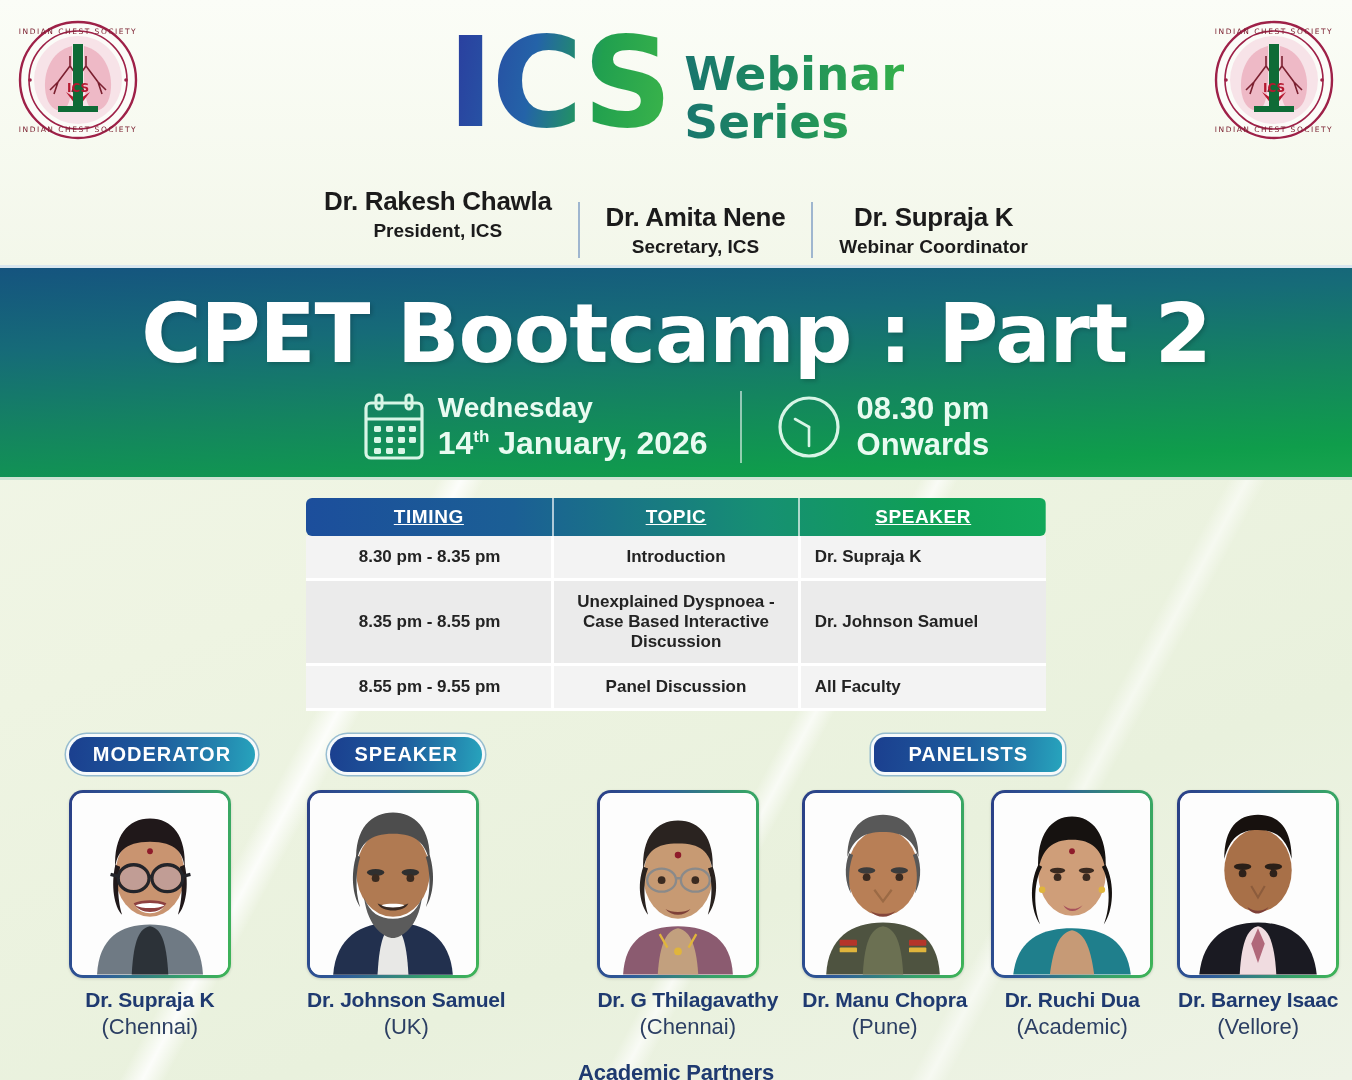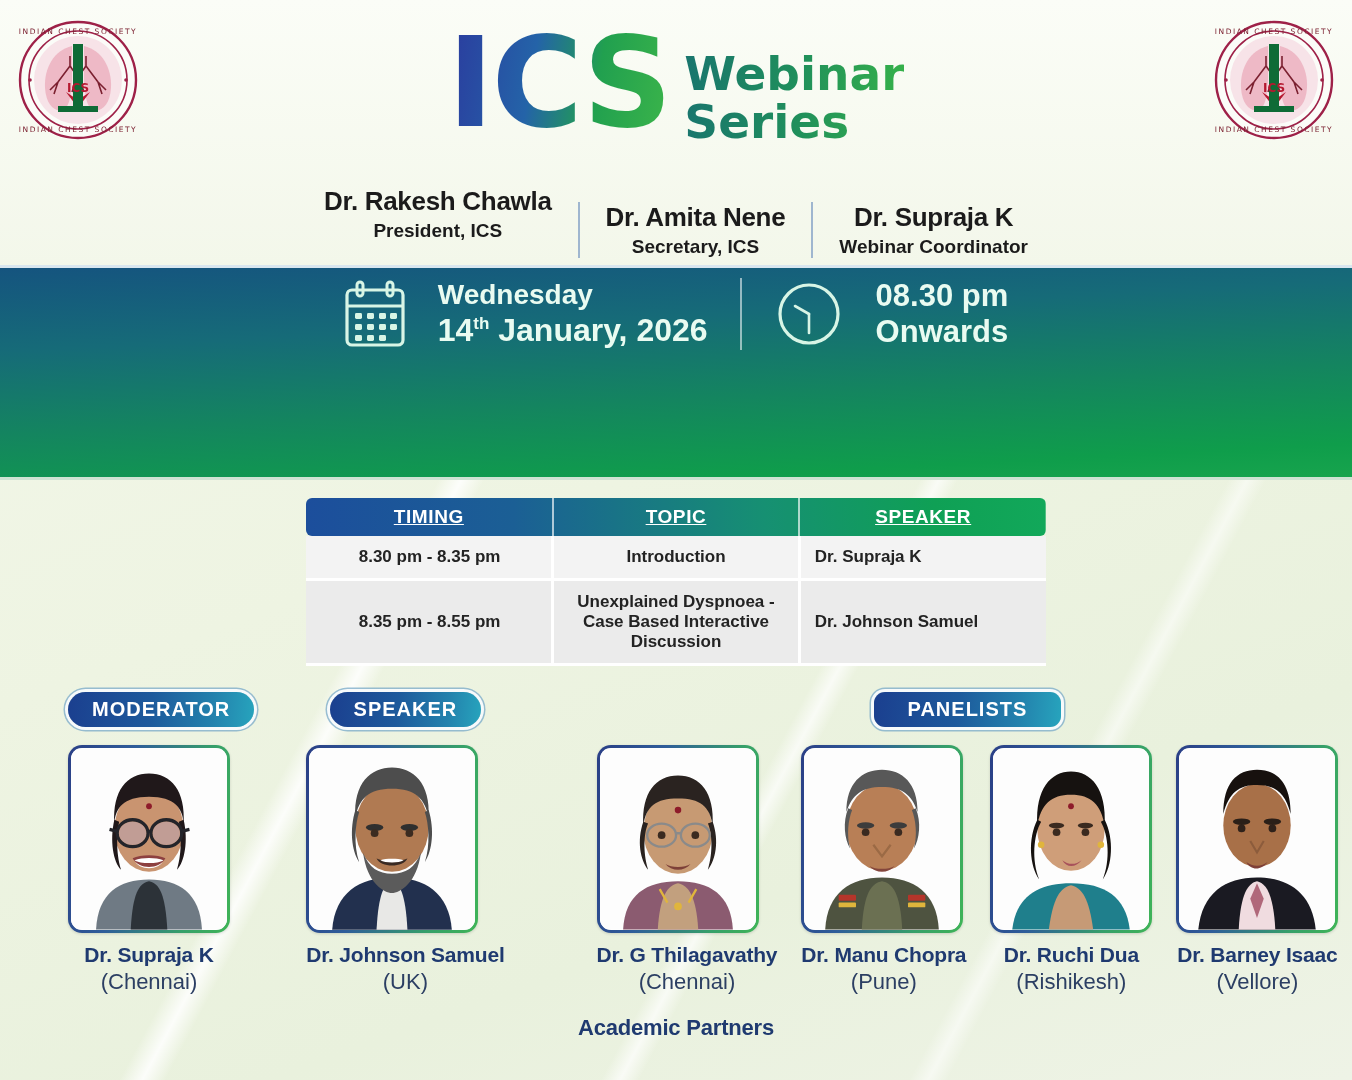--- a/index.html
+++ b/index.html
@@ -129,21 +129,21 @@
   .banner-meta {
     display: flex;
     justify-content: center;
     align-items: center;
     gap: 0;
     margin-top: 10px;
   }
   .meta-block {
     display: flex;
     align-items: center;
-    gap: 32px;
+    gap: 13px;
     padding: 0 32px;
   }
   .meta-block + .meta-block { border-left: 2px solid rgba(255,255,255,0.55); }
   .meta-text {
     color: #e9fbf1;
     font-weight: 700;
     line-height: 1.16;
   }
   .meta-text .l1 { font-size: 28px; font-weight: 600; display: block; }
   .meta-text .l2 { font-size: 32px; display: block; }
@@ -193,23 +193,24 @@
   .sched tbody tr:nth-child(2) td { background: #ebebeb; }
   .sched tbody td.c-time   { width: 178px; text-align: center; padding-left: 16px; border-right: 3px solid #ffffff; }
   .sched tbody td.c-topic  { width: 348px; text-align: center; }
   .sched tbody td.c-spk    { width: 214px; text-align: left; border-left: 3px solid #ffffff; }
   .sched tbody td .ln2 { display: block; }
 
   
   .people {
     position: relative;
     margin-top: 26px;
-    padding: 0 12px;
+    padding: 0 18px;
     display: flex;
     align-items: flex-start;
+    justify-content: center;
   }
   .grp { display: flex; flex-direction: column; }
   .grp-moderator { margin-left: 56px; }
   .grp-speaker   { margin-left: 52px; }
   .grp-panelists { margin-left: 92px; }
 
   .badge {
     align-self: center;
     position: relative;
     display: inline-block;
@@ -341,20 +342,21 @@
         <div class="rl">Secretary, ICS</div>
       </div>
       <div class="officer">
         <div class="nm">Dr. Supraja K</div>
         <div class="rl">Webinar Coordinator</div>
       </div>
     </div>
   </div>
 
   <div class="banner">
+    <div class="banner-title">CPET Bootcamp : Part 2</div>
 
     <div class="banner-meta">
 
       <div class="meta-block">
         <svg class="cal-icon" viewBox="0 0 62 68">
           <rect x="3" y="10" width="56" height="55" rx="5" fill="none" stroke="#d8f5e6" stroke-width="3.2"></rect>
           <line x1="3" y1="26" x2="59" y2="26" stroke="#d8f5e6" stroke-width="3.2"></line>
           <rect x="13" y="2" width="6" height="14" rx="3" fill="none" stroke="#d8f5e6" stroke-width="3"></rect>
           <rect x="43" y="2" width="6" height="14" rx="3" fill="none" stroke="#d8f5e6" stroke-width="3"></rect>
           <g fill="#d8f5e6">
@@ -410,20 +412,27 @@
           <td class="c-spk">Dr. Supraja K</td>
         </tr>
         <tr>
           <td class="c-time">8.35 pm - 8.55 pm</td>
           <td class="c-topic">
             <span>Unexplained Dyspnoea -</span>
             <span class="ln2">Case Based Interactive Discussion</span>
           </td>
           <td class="c-spk">Dr. Johnson Samuel</td>
         </tr>
+        <tr>
+          <td class="c-time">8.55 pm - 9.55 pm</td>
+          <td class="c-topic">
+            <span>Panel Discussion</span>
+          </td>
+          <td class="c-spk">All Faculty</td>
+        </tr>
       </tbody>
     </table>
   </div>
 
   <div class="people">
 
     <div class="grp grp-moderator">
       <span class="badge">MODERATOR</span>
       <div class="cards">
         <div class="card">
@@ -576,21 +585,21 @@
                   <circle cx="66" cy="87" r="4"></circle>
                   <circle cx="96" cy="87" r="4"></circle>
                 </g>
                 <path d="M72 116 C78 121 86 121 92 116 C86 124 76 124 72 116 Z" fill="#a8525b"></path>
                 <circle cx="50" cy="100" r="3.4" fill="#e0b53c"></circle>
                 <circle cx="112" cy="100" r="3.4" fill="#e0b53c"></circle>
               </svg>
             </div>
           </div>
           <div class="pname">Dr. Ruchi Dua</div>
-          <div class="ploc">(Rishikesh)</div>
+          <div class="ploc">(Academic)</div>
         </div>
 
         <div class="card">
           <div class="frame">
             <div class="photo">
               <svg viewBox="0 0 162 188">
                 <rect width="162" height="188" fill="#fdfdfd"></rect>
                 <path d="M20 188 C24 150 48 134 81 134 C114 134 138 150 142 188 Z" fill="#1a1a22"></path>
                 <path d="M62 188 C64 150 72 140 81 138 C90 140 98 150 100 188 Z" fill="#f0dce0"></path>
                 <path d="M81 140 L74 156 L81 176 L88 156 Z" fill="#b0687a"></path>

